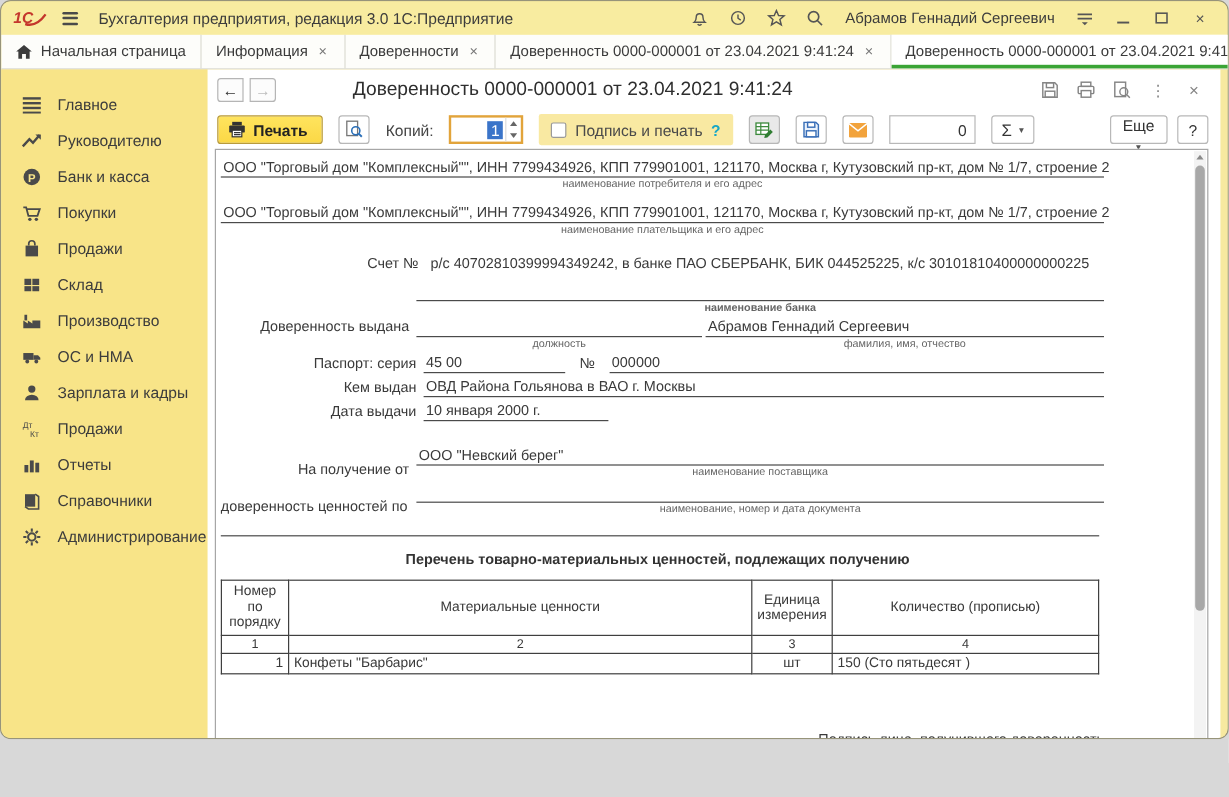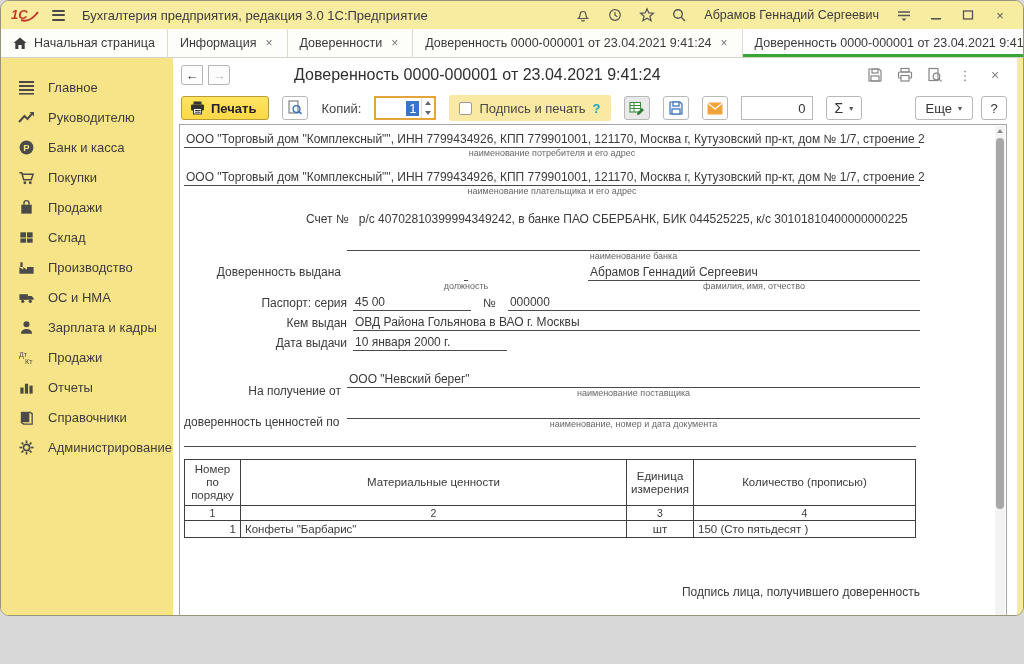--- a/index.html
+++ b/index.html
@@ -56,21 +56,21 @@
   .tri-up{width:0;height:0;border-left:3px solid transparent;border-right:3px solid transparent;border-bottom:4px solid #666;}
   .tri-dn{width:0;height:0;border-left:3px solid transparent;border-right:3px solid transparent;border-top:4px solid #666;}
   .chkgroup{display:flex;align-items:center;gap:7px;background:#f9e9a2;border-radius:2px;height:26px;padding:0 10px;cursor:pointer;}
   .chkbox{width:13px;height:13px;border:1px solid #9a9a9a;background:#fff;border-radius:2px;}
   .chklbl{font-size:13px;color:#4a4a4a;}
   .helpq{font-size:13px;color:#18a7c6;font-weight:bold;cursor:pointer;}
   .counter{width:72px;height:24px;border:1px solid #b8b8b8;background:#fff;display:flex;align-items:center;justify-content:flex-end;padding-right:6px;font-size:13px;color:#333;}
   .btn-sum{display:flex;align-items:center;gap:6px;height:24px;border:1px solid #b8b8b8;border-radius:3px;background:#fff;padding:0 8px;font-size:14px;color:#333;cursor:pointer;}
   .caret{font-size:8px;color:#555;}
   .tb-right{margin-left:auto;display:flex;align-items:center;gap:8px;}
-  .btn-more{display:flex;align-items:center;gap:6px;height:24px;border:1px solid #b8b8b8;border-radius:3px;background:#fff;padding:0 10px;font-size:13px;color:#333;cursor:pointer;}
+  .btn-more{display:flex;align-items:center;gap:6px;height:24px;border:1px solid #b8b8b8;border-radius:3px;background:#fff;padding:0 10px;font-size:13px;color:#333;cursor:pointer;flex-direction:column;}
   .btn-q{width:26px;height:24px;border:1px solid #b8b8b8;border-radius:3px;background:#fff;display:flex;align-items:center;justify-content:center;font-size:13px;color:#333;cursor:pointer;}
 
   
   .docwrap{flex:1;margin:0 10px 6px 6px;border:1px solid #a6a6a6;position:relative;background:#fff;overflow:hidden;}
   .sheet{position:absolute;left:0;top:0;right:13px;bottom:13px;padding:6px 6px 0 4px;overflow:hidden;}
   .print{width:736px;font-size:12px;color:#3a3a3a;}
   .val{border-bottom:1px solid #4a4a4a;min-height:16px;line-height:16px;padding:0 2px;white-space:nowrap;}
   .cap{font-size:9px;color:#666;text-align:center;line-height:11px;height:11px;}
   .row{display:flex;align-items:flex-end;}
   .lbl-r{width:163px;text-align:right;padding-right:6px;flex:none;line-height:16px;}
@@ -455,31 +455,31 @@
             <div class="fld" style="margin-top:10px;">
               <div class="val">ООО "Торговый дом "Комплексный"", ИНН 7799434926, КПП 779901001, 121170, Москва г, Кутузовский пр-кт, дом № 1/7, строение 2</div>
               <div class="cap">наименование плательщика и его адрес</div>
             </div>
 
             <div class="account-row">
               <span>Счет №</span>
               <span>р/с 40702810399994349242, в банке ПАО СБЕРБАНК, БИК 044525225, к/с 30101810400000000225</span>
             </div>
 
-            <div class="row" style="margin-top:8px;">
+            <div class="row" style="margin-top:8px;font-weight:bold;">
               <span class="lbl-r"></span>
               <div class="fld grow">
                 <div class="val"></div>
                 <div class="cap">наименование банка</div>
               </div>
             </div>
 
             <div class="row" style="margin-top:2px;">
               <span class="lbl-r" style="align-self:flex-start;margin-top:0;">Доверенность выдана</span>
-              <div class="fld" style="width:238px;align-items:center;">
+              <div class="fld" style="width:238px;">
                 <div class="val"></div>
                 <div class="cap">должность</div>
               </div>
               <div class="fld grow" style="margin-left:3px;">
                 <div class="val">Абрамов Геннадий Сергеевич</div>
                 <div class="cap">фамилия, имя, отчество</div>
               </div>
             </div>
 
             <div class="row" style="margin-top:2px;">
@@ -518,20 +518,21 @@
             <div class="row" style="margin-top:4px;">
               <span class="lbl-l">доверенность ценностей по</span>
               <div class="fld grow">
                 <div class="val"></div>
                 <div class="cap">наименование, номер и дата документа</div>
               </div>
             </div>
 
             <hr class="hrline">
 
+            <div class="listtitle">Перечень товарно-материальных ценностей, подлежащих получению</div>
 
             <table class="tmc">
               <colgroup>
                   <col style="width:56px">
                   <col style="width:386px">
                   <col style="width:67px">
                   <col style="width:222px">
                 </colgroup>
               <tbody>
                   <tr>

